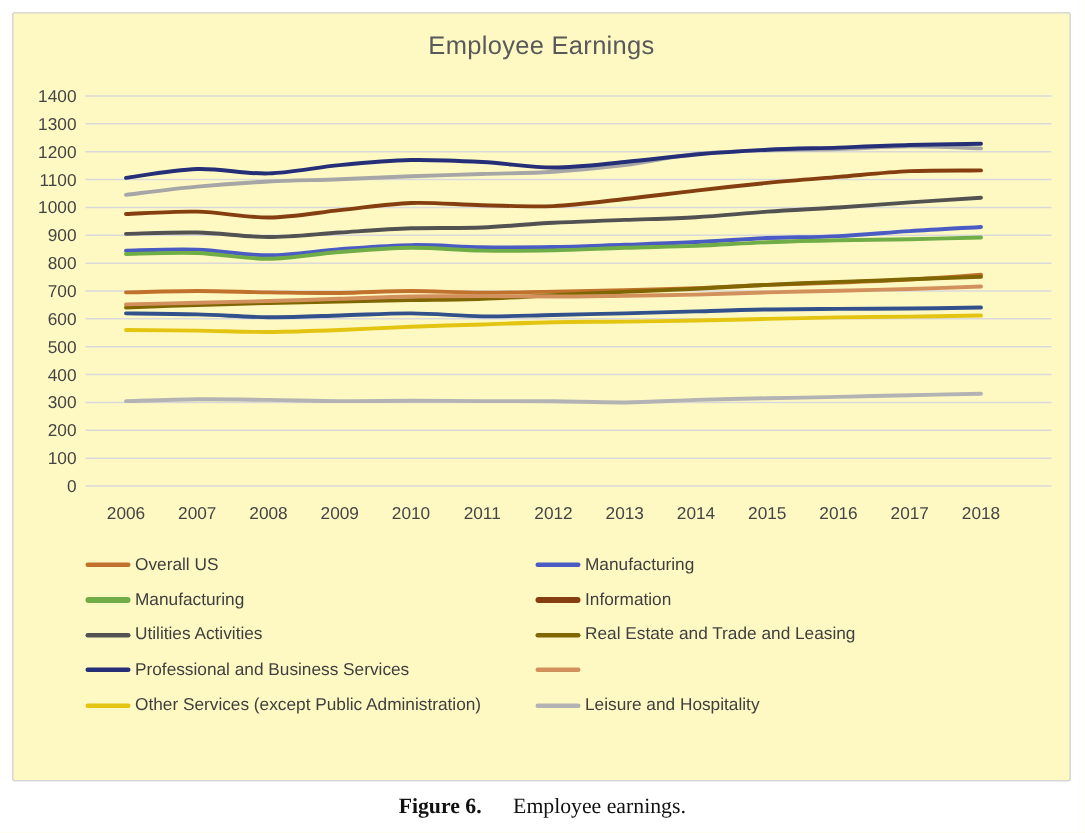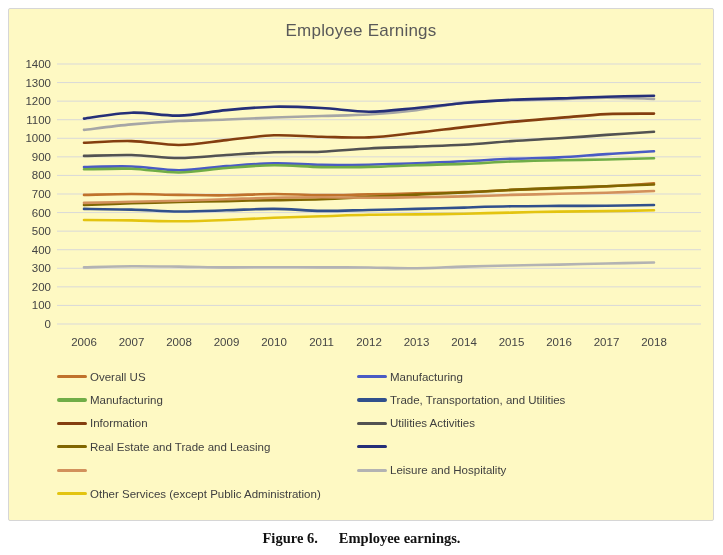--- a/index.html
+++ b/index.html
@@ -13,21 +13,21 @@
   .tick-label{font-size:11.5px;fill:#444444;}
   .legend{position:absolute;left:0;top:356px;width:100%;
           display:grid;grid-template-columns:300px 1fr;padding-left:48px;
           box-sizing:border-box;grid-auto-rows:23.4px;align-items:center;}
   .legend-item{display:flex;align-items:center;min-width:0;}
   .legend-swatch{width:30px;height:3.2px;border-radius:2px;flex:0 0 auto;margin-right:3px;}
   .legend-label{font-size:11.5px;color:#3f3f3f;white-space:nowrap;}
   .figure-caption{position:absolute;left:0;top:530px;width:100%;text-align:center;
                   font-family:"Liberation Serif", serif;font-size:14.5px;color:#111111;}
   .figure-caption .cap-label{font-weight:bold;}
-  .figure-caption .cap-text{margin-left:21px;font-weight:bold;}
+  .figure-caption .cap-text{margin-left:21px;}
 </style>
 </head>
 <body>
 
 <div class="chart-box">
   <div class="chart-title">Employee Earnings</div>
   <svg class="plot" id="plot-svg" viewBox="0 0 704 302" xmlns="http://www.w3.org/2000/svg">
       <line x1="48" y1="269" x2="692" y2="269" stroke="#d9d9d9" stroke-width="1"></line>
       <text x="42" y="273" text-anchor="end" class="tick-label">0</text>
       <line x1="48" y1="250.42857142857144" x2="692" y2="250.42857142857144" stroke="#d9d9d9" stroke-width="1"></line>
@@ -91,47 +91,44 @@
       </div>
       <div class="legend-item">
         <span class="legend-swatch" style="background: rgb(74, 91, 196);"></span>
         <span class="legend-label">Manufacturing</span>
       </div>
       <div class="legend-item">
         <span class="legend-swatch" style="background: rgb(112, 173, 71);"></span>
         <span class="legend-label">Manufacturing</span>
       </div>
       <div class="legend-item">
-        <span class="legend-swatch" style="background: rgb(49, 80, 140);"></span>
-        <span class="legend-label">Trade, Transportation, and Utilities</span>
-      </div>
-      <div class="legend-item">
         <span class="legend-swatch" style="background: rgb(132, 62, 15);"></span>
         <span class="legend-label">Information</span>
       </div>
       <div class="legend-item">
         <span class="legend-swatch" style="background: rgb(82, 82, 82);"></span>
         <span class="legend-label">Utilities Activities</span>
       </div>
       <div class="legend-item">
         <span class="legend-swatch" style="background: rgb(128, 102, 0);"></span>
         <span class="legend-label">Real Estate and Trade and Leasing</span>
       </div>
       <div class="legend-item">
         <span class="legend-swatch" style="background: rgb(37, 47, 120);"></span>
+        <span class="legend-label">Professional and Business Services</span>
       </div>
       <div class="legend-item">
         <span class="legend-swatch" style="background: rgb(210, 145, 92);"></span>
       </div>
       <div class="legend-item">
+        <span class="legend-swatch" style="background: rgb(227, 196, 16);"></span>
+        <span class="legend-label">Other Services (except Public Administration)</span>
+      </div>
+      <div class="legend-item">
         <span class="legend-swatch" style="background: rgb(179, 179, 179);"></span>
         <span class="legend-label">Leisure and Hospitality</span>
-      </div>
-      <div class="legend-item">
-        <span class="legend-swatch" style="background: rgb(227, 196, 16);"></span>
-        <span class="legend-label">Other Services (except Public Administration)</span>
       </div>
     </div>
 </div>
 
 <div class="figure-caption">
   <span class="cap-label">Figure 6.</span><span class="cap-text">Employee earnings.</span>
 </div>
 
 </body></html>

